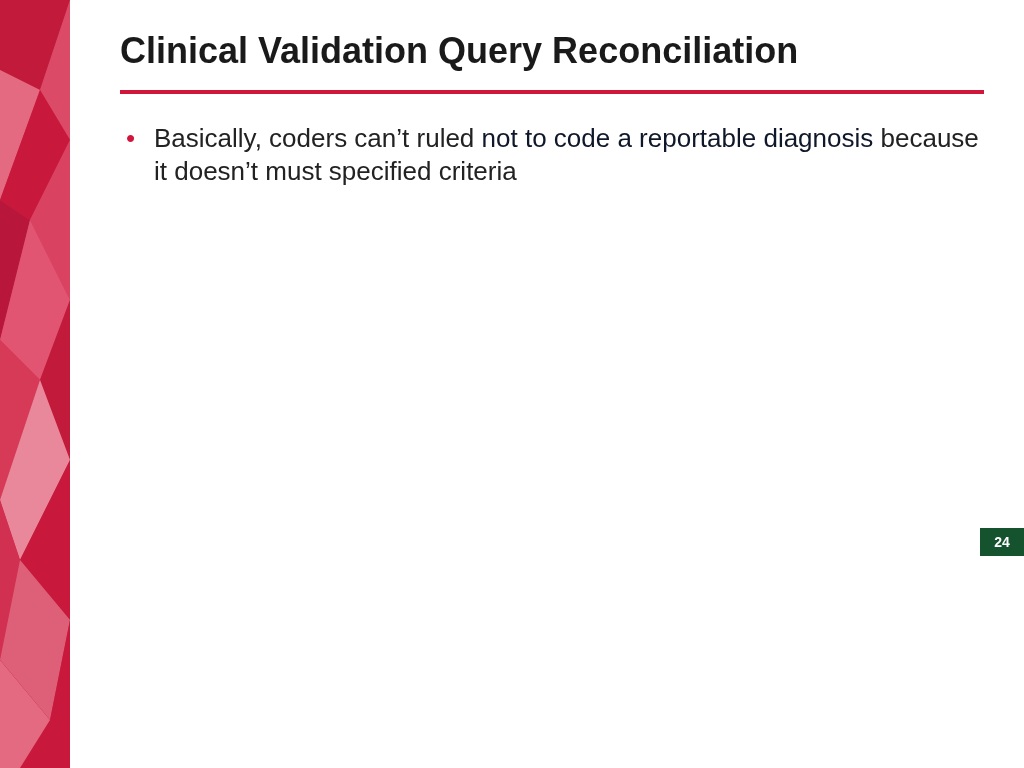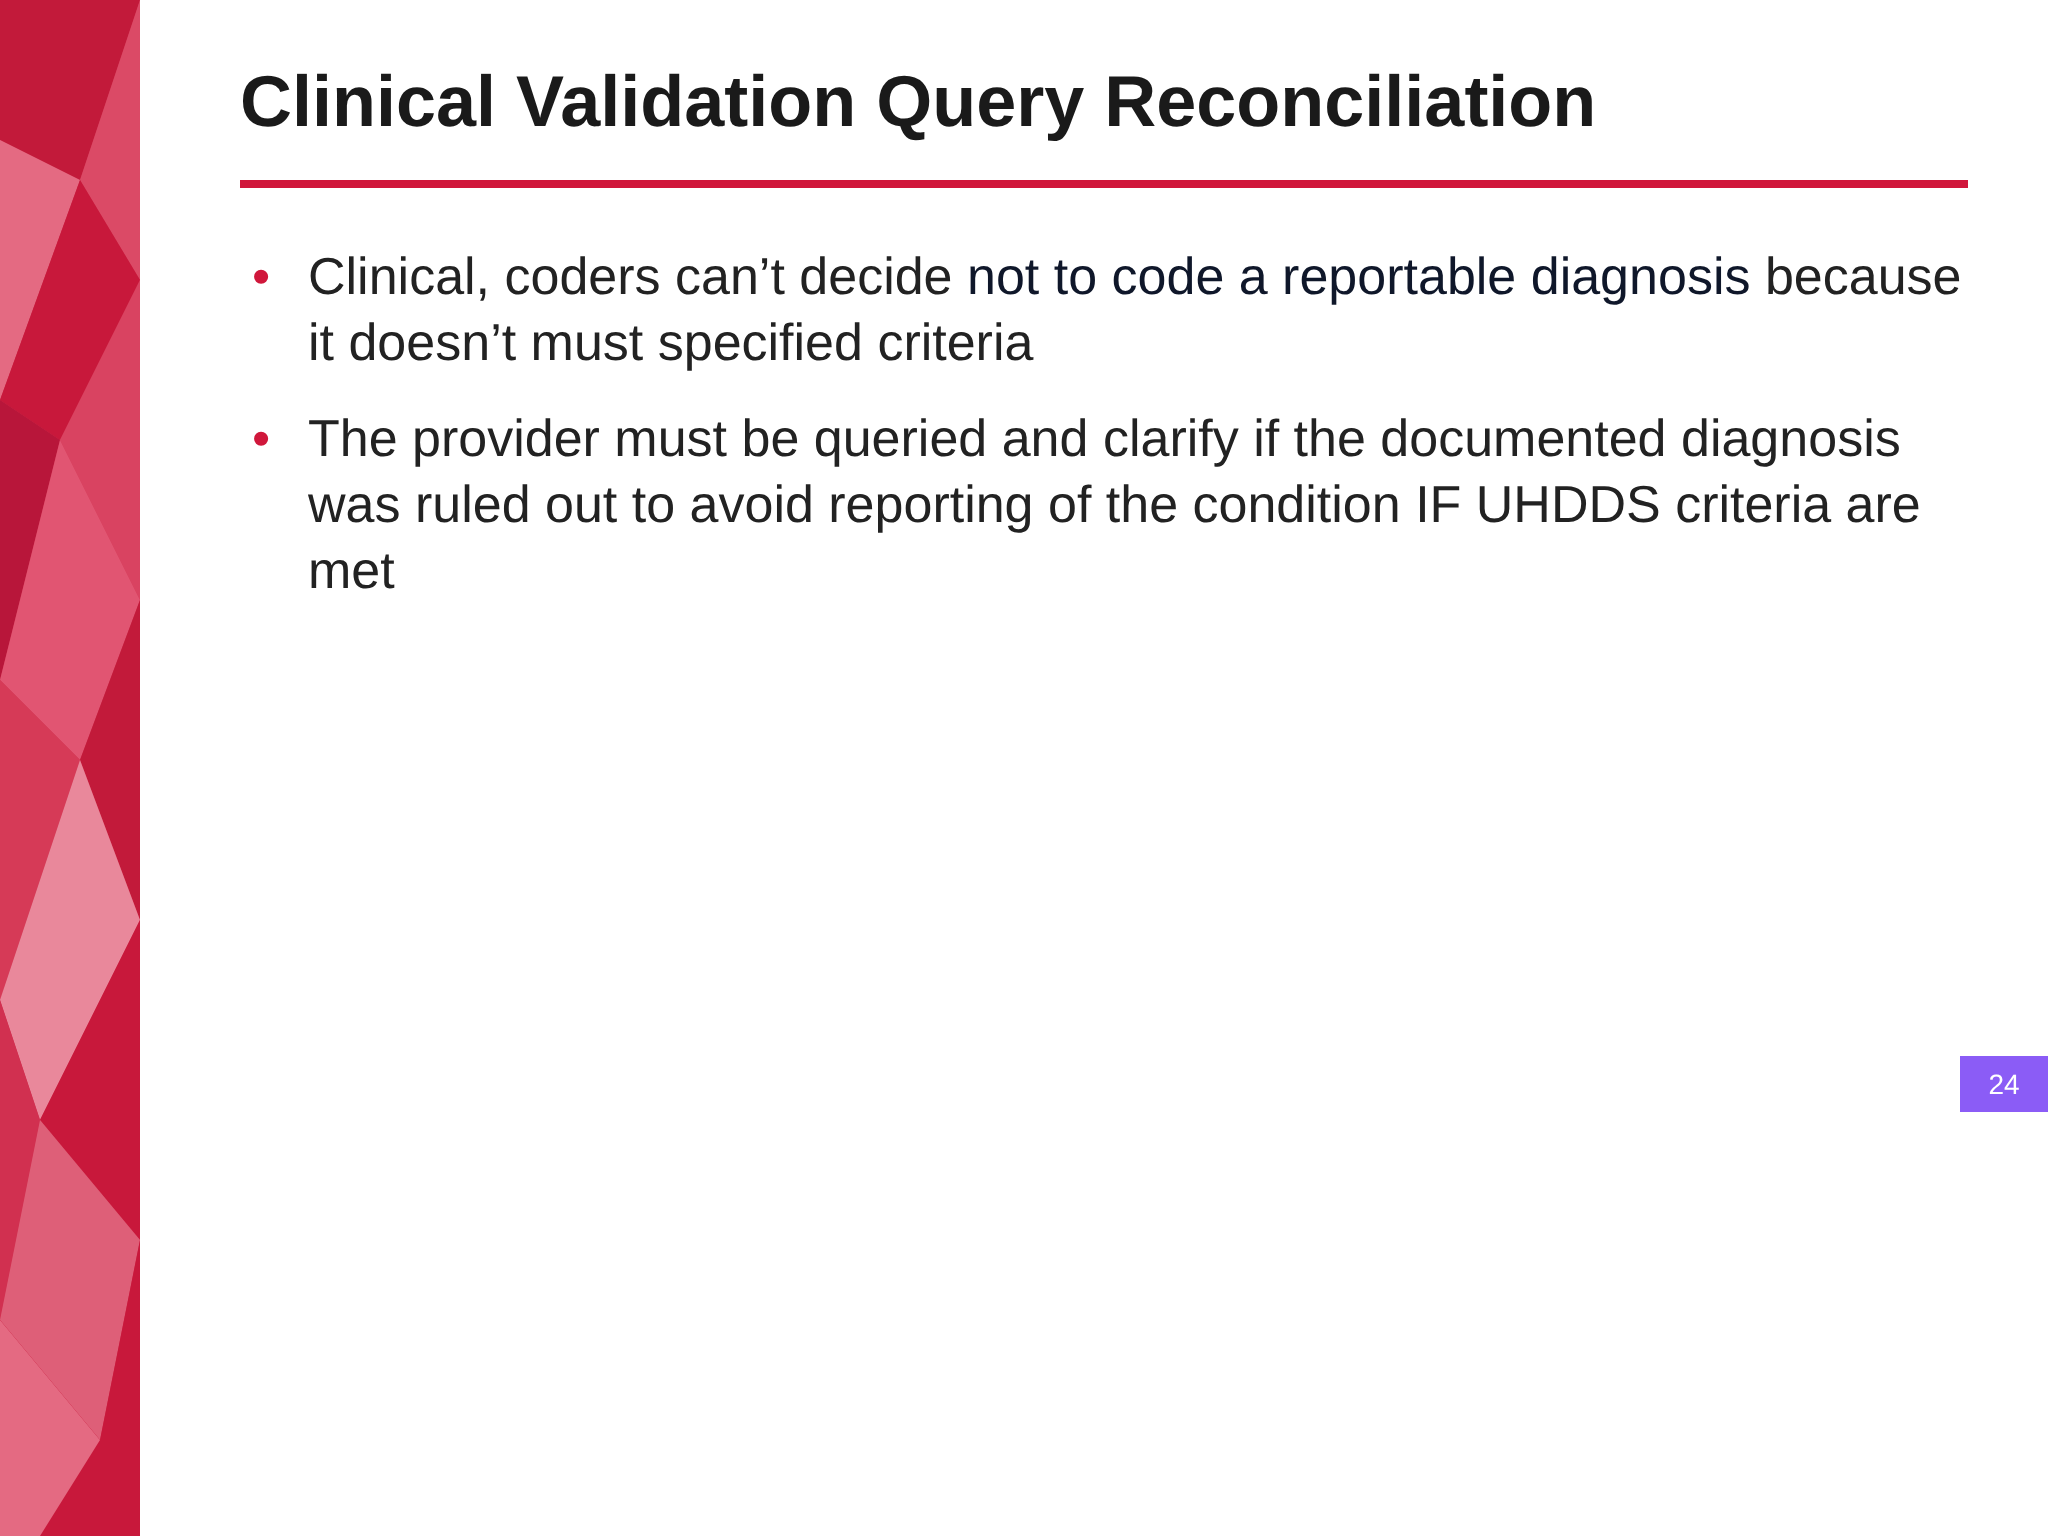--- a/index.html
+++ b/index.html
@@ -60,24 +60,24 @@
   }
   .emph {
     color: #0f172a;
   }
   .page-num {
     position: absolute;
     right: 0;
     bottom: 8px;
     width: 44px;
     height: 28px;
-    background: #8b5cf6;
+    background: #14532d;
     color: #fff;
     font-size: 14px;
-    font-weight: normal;
+    font-weight: bold;
     display: flex;
     align-items: center;
     justify-content: center;
   }
 </style>
 </head>
 <body>
 
 <div class="slide">
 
@@ -102,24 +102,21 @@
       <polygon points="0,660 50,720 20,768 0,768" fill="#e46a82"></polygon>
     </svg>
   </div>
 
   <div class="content">
     <h1 class="title">Clinical Validation Query Reconciliation</h1>
     <div class="hr"></div>
 
     <ul class="bullets">
       <li>
-        <span>Clinical, coders can’t decide </span><span class="emph">not to code a reportable diagnosis</span><span> because it doesn’t must specified criteria</span>
-      </li>
-      <li>
-        <span>The provider must be queried and clarify if the documented diagnosis was ruled out to avoid reporting of the condition IF UHDDS criteria are met</span><span class="emph"></span><span></span>
+        <span>Basically, coders can’t ruled </span><span class="emph">not to code a reportable diagnosis</span><span> because it doesn’t must specified criteria</span>
       </li>
     </ul>
   </div>
 
   <div class="page-num">
     <span>24</span>
   </div>
 
 </div>
 

